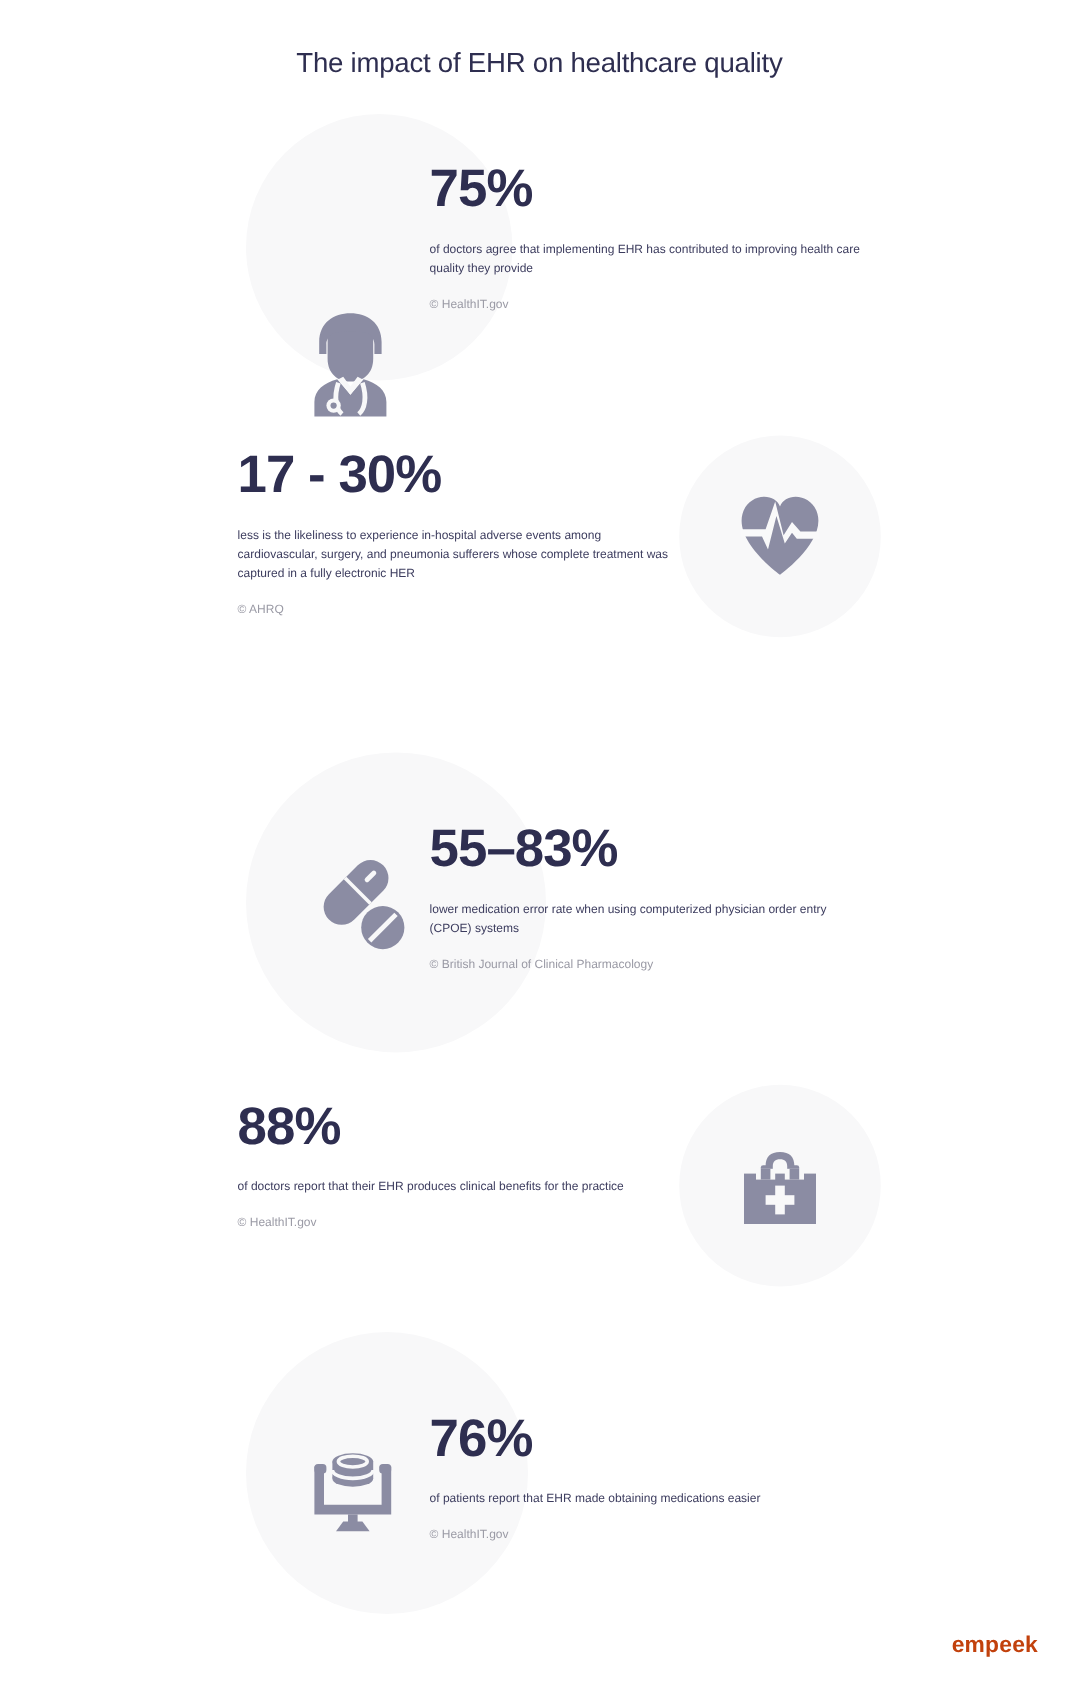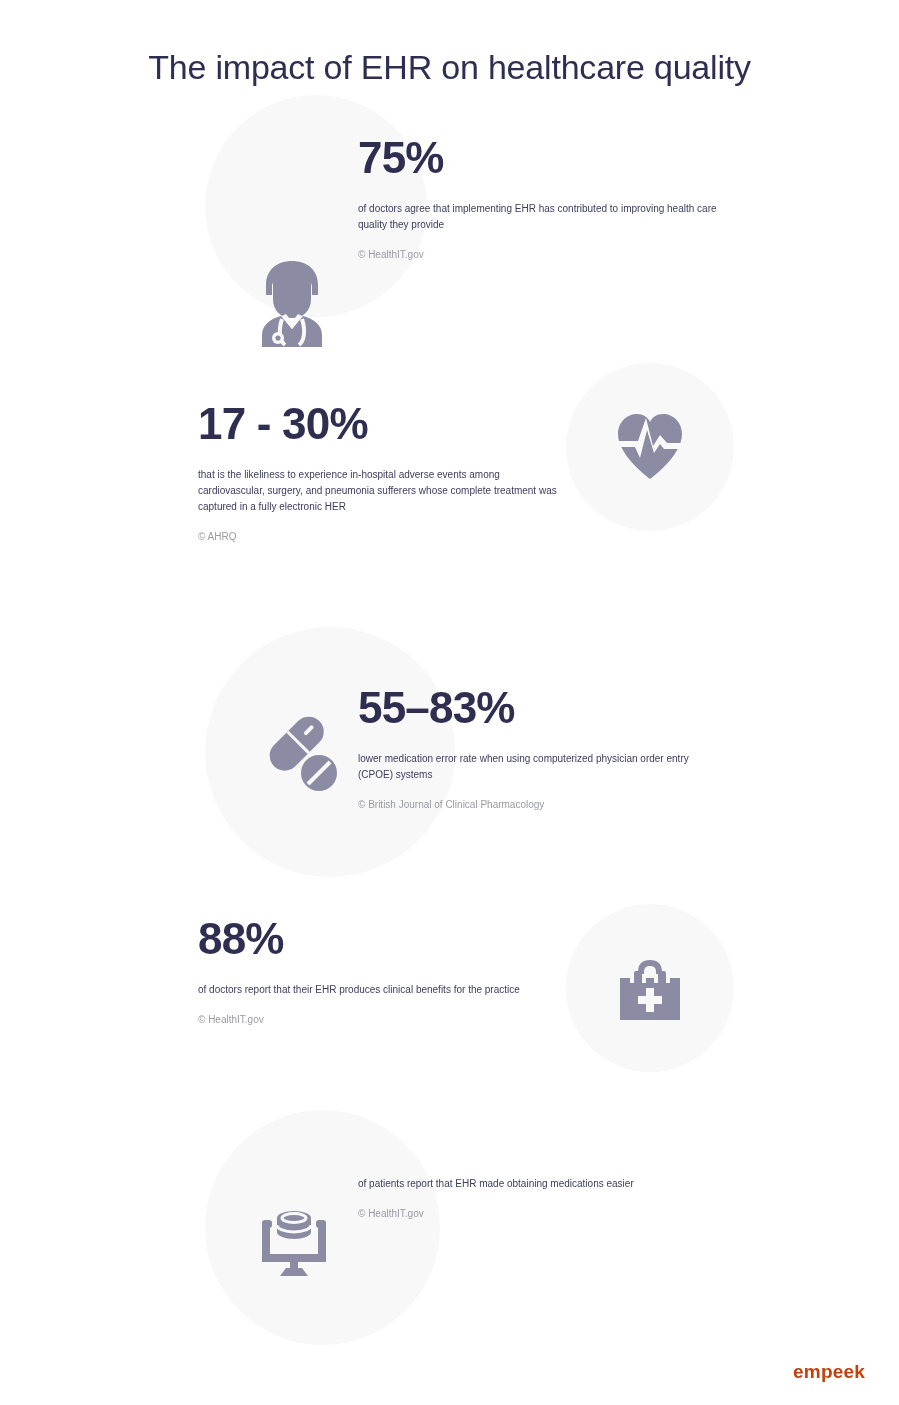--- a/index.html
+++ b/index.html
@@ -18,21 +18,21 @@
     position: relative;
   }
 
   
   .infographic-title {
     position: absolute;
     left: 0;
     top: 24px;
     width: 899px;
     text-align: center;
-    font-size: 34px;
+    font-size: 23px;
     font-weight: 500;
     letter-spacing: -0.2px;
     color: #2e2e50;
     line-height: 1.2;
   }
 
   
   .stat-block {
     position: absolute;
   }
@@ -77,21 +77,21 @@
   
   #block-1 { left: 0; top: 95px; width: 899px; height: 240px; padding-left: 14px; }
   #block-1 .blob { left: 205px; top: 0px; width: 222px; height: 222px; }
   #block-1 .icon-wrap { left: 252px; top: 164px; width: 80px; height: 88px; }
   #block-1 .text-col { left: 358px; top: 40px; width: 370px; }
 
   
   #block-2 { left: 0; top: 363px; width: 899px; height: 240px; }
   #block-2 .blob { left: 566px; top: 0px; width: 168px; height: 168px; }
   #block-2 .icon-wrap { left: 615px; top: 48px; width: 70px; height: 72px; }
-  #block-2 .text-col { left: 198px; top: 10px; width: 360px; margin-top: 28px; }
+  #block-2 .text-col { left: 198px; top: 10px; width: 360px; }
 
   
   #block-3 { left: 0; top: 627px; width: 899px; height: 250px; }
   #block-3 .blob { left: 205px; top: 0px; width: 250px; height: 250px; }
   #block-3 .icon-wrap { left: 262px; top: 82px; width: 80px; height: 88px; }
   #block-3 .text-col { left: 358px; top: 58px; width: 360px; }
 
   
   #block-4 { left: 0; top: 904px; width: 899px; height: 180px; }
   #block-4 .blob { left: 566px; top: 0px; width: 168px; height: 168px; }
@@ -152,21 +152,21 @@
 <section class="stat-block" id="block-2">
   <div class="blob"></div>
   <div class="icon-wrap">
     <svg width="70" height="72" viewBox="0 0 70 72">
       <path d="M35 68 C35 68 3 45 3 23 C3 11 12 3 22 3 C28 3 33 6 35 11 C37 6 42 3 48 3 C58 3 67 11 67 23 C67 45 35 68 35 68 Z" fill="#8b8ca3"></path>
       <path d="M2 36 L20 36 L25 47 L32 19 L39 42 L45 33 L49 38 L68 38 L68 32 L52 32 L45 24 L38 35 L31 7 L23 30 L2 30 Z" fill="#f9f9fa"></path>
     </svg>
   </div>
   <div class="text-col">
     <div class="stat-value">17 - 30%</div>
-    <p class="stat-desc">that is the likeliness to experience in-hospital adverse events among cardiovascular, surgery, and pneumonia sufferers whose complete treatment was captured in a fully electronic HER</p>
+    <p class="stat-desc">less is the likeliness to experience in-hospital adverse events among cardiovascular, surgery, and pneumonia sufferers whose complete treatment was captured in a fully electronic HER</p>
     <p class="stat-source">© AHRQ</p>
   </div>
 </section>
 
 <section class="stat-block" id="block-3">
   <div class="blob"></div>
   <div class="icon-wrap">
     <svg width="80" height="88" viewBox="0 0 80 88">
 
       <g transform="rotate(-45 34 34)">
@@ -227,18 +227,19 @@
       <path d="M22 70 L50 70 L44 62 L28 62 Z" fill="#8b8ca3"></path>
 
       <ellipse cx="36" cy="12" rx="17" ry="7" fill="#8b8ca3"></ellipse>
       <rect x="19" y="12" width="34" height="14" fill="#8b8ca3"></rect>
       <ellipse cx="36" cy="26" rx="17" ry="7" fill="#8b8ca3"></ellipse>
       <path d="M19 19 A17 7 0 0 0 53 19" stroke="#f8f8f9" stroke-width="3" fill="none"></path>
       <ellipse cx="36" cy="12" rx="12" ry="4.5" fill="none" stroke="#f8f8f9" stroke-width="3"></ellipse>
     </svg>
   </div>
   <div class="text-col">
+    <div class="stat-value">76%</div>
     <p class="stat-desc">of patients report that EHR made obtaining medications easier</p>
     <p class="stat-source">© HealthIT.gov</p>
   </div>
 </section>
 
 <div class="logo">empeek</div>
 
 </body></html>

